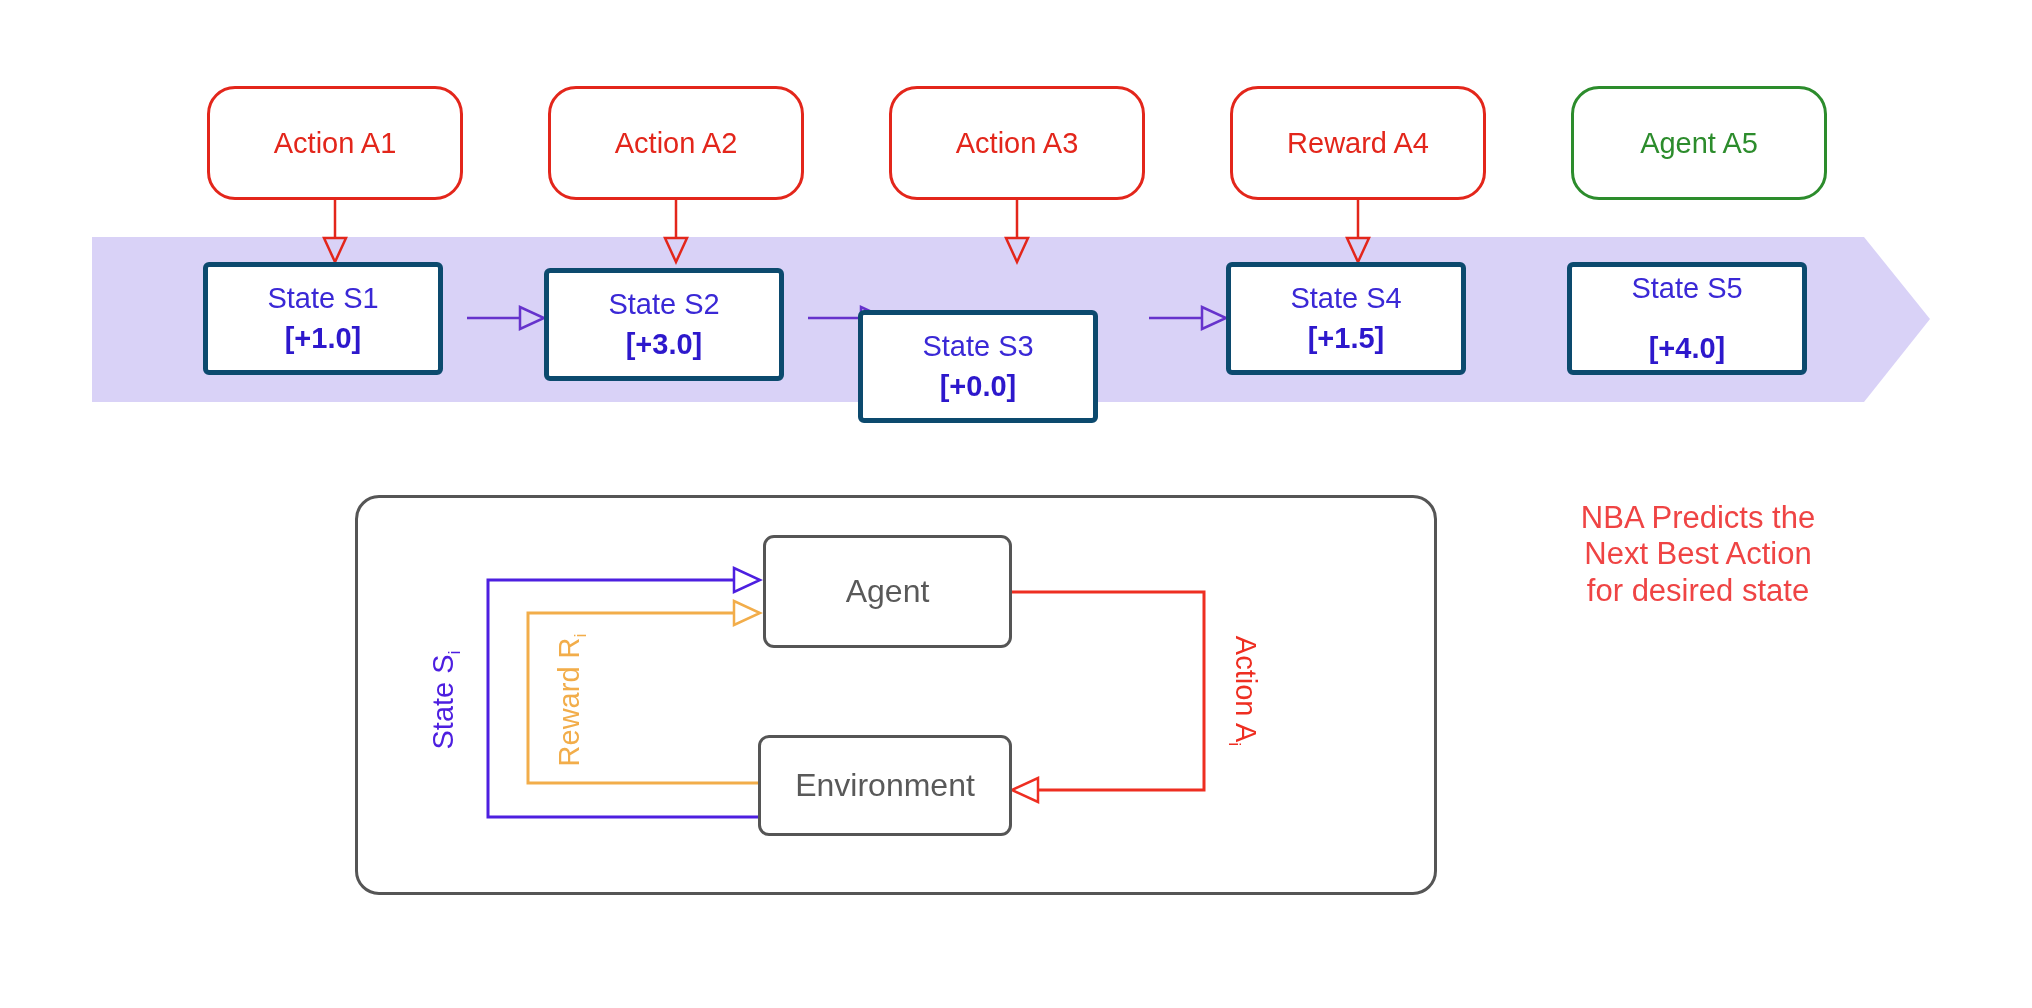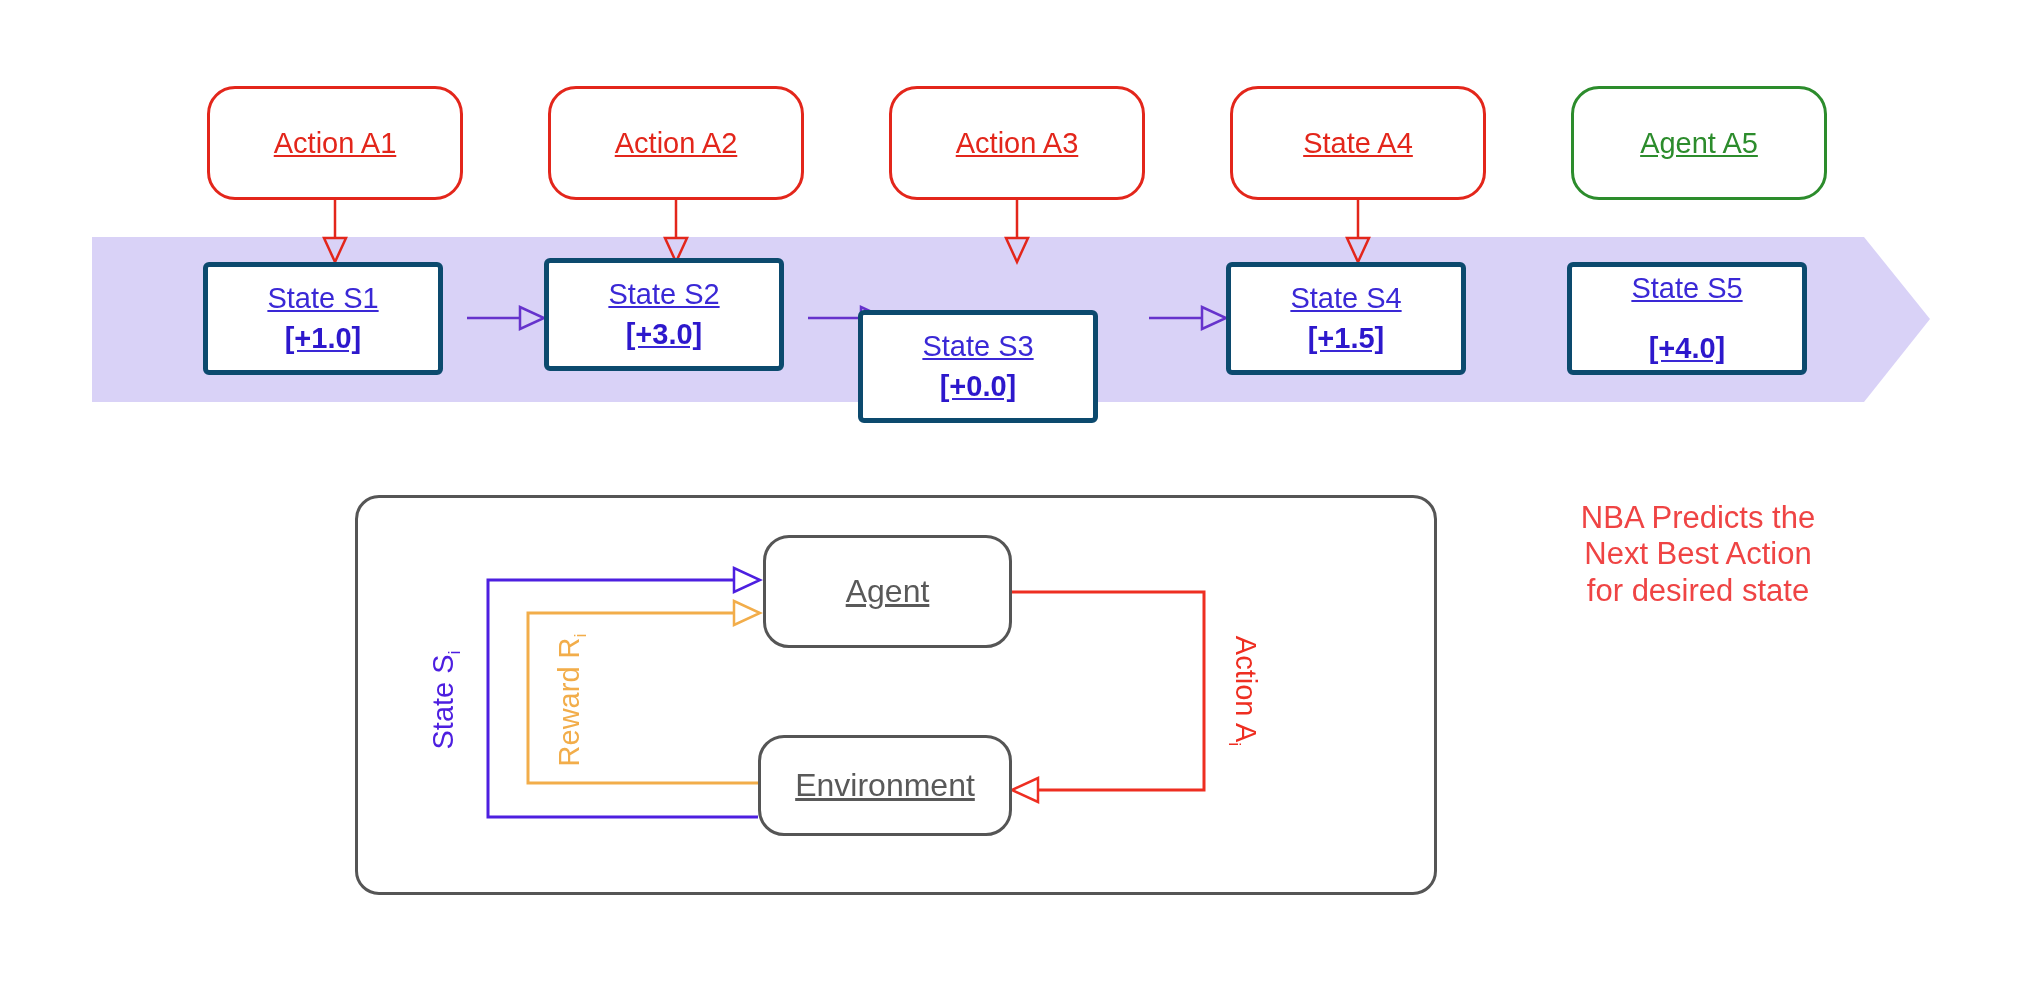--- a/index.html
+++ b/index.html
@@ -2,30 +2,30 @@
 <html><head>
 <meta charset="utf-8">
 <style>
   html,body{margin:0;padding:0;background:#ffffff;}
   .canvas{
     position:relative;width:2032px;height:1008px;background:#ffffff;overflow:hidden;
     font-family:"Liberation Sans", sans-serif;
   }
   .layer{position:absolute;left:0;top:0;width:2032px;height:1008px;}
   .box{position:absolute;box-sizing:border-box;background:#ffffff;display:flex;
-       flex-direction:column;align-items:center;justify-content:center;text-align:center;text-decoration:underline;}
+       flex-direction:column;align-items:center;justify-content:center;text-align:center;}
   .action-box{width:256px;height:114px;border:3px solid #e3261b;border-radius:28px;
        color:#e3261b;font-size:29px;}
   .action-box.green{border-color:#2c8c2c;color:#2c8c2c;}
   .state-box{width:240px;height:113px;border:5px solid #0c4a6e;border-radius:6px;
        color:#3a28d6;font-size:29px;line-height:1.35;}
   .state-box .val{font-weight:bold;color:#2d18cc;}
   .outer-box{position:absolute;left:355px;top:495px;width:1082px;height:400px;
        border:3px solid #555555;border-radius:24px;background:transparent;box-sizing:border-box;}
-  .gray-box{border:3px solid #555555;border-radius:26px;color:#595959;font-size:32px;}
+  .gray-box{border:3px solid #555555;border-radius:11px;color:#595959;font-size:32px;}
   .rot-label{position:absolute;white-space:nowrap;font-size:29px;}
   .rot-label sub{font-size:0.6em;}
   .rot-ccw{transform:translate(-50%,-50%) rotate(-90deg);}
   .rot-cw{transform:translate(-50%,-50%) rotate(90deg);}
   .caption{position:absolute;left:1515px;top:500px;width:366px;text-align:center;
        color:#ef4444;font-size:31px;line-height:1.17;}
 </style>
 </head>
 <body>
 
@@ -74,31 +74,31 @@
   <div class="box action-box" style="left:207px;top:86px;">
     <span>Action A1</span>
   </div>
   <div class="box action-box" style="left:548px;top:86px;">
     <span>Action A2</span>
   </div>
   <div class="box action-box" style="left:889px;top:86px;">
     <span>Action A3</span>
   </div>
   <div class="box action-box" style="left:1230px;top:86px;">
-    <span>State A4</span>
+    <span>Reward A4</span>
   </div>
   <div class="box action-box green" style="left:1571px;top:86px;">
     <span>Agent A5</span>
   </div>
 
   <div class="box state-box" style="left:203px;top:262px;">
     <span>State S1</span>
     <span class="val">[+1.0]</span>
   </div>
-  <div class="box state-box" style="left:544px;top:258px;">
+  <div class="box state-box" style="left:544px;top:268px;">
     <span>State S2</span>
     <span class="val">[+3.0]</span>
   </div>
   <div class="box state-box" style="left:858px;top:262px;margin-top:48px;">
     <span>State S3</span>
     <span class="val">[+0.0]</span>
   </div>
   <div class="box state-box" style="left:1226px;top:262px;">
     <span>State S4</span>
     <span class="val">[+1.5]</span>

